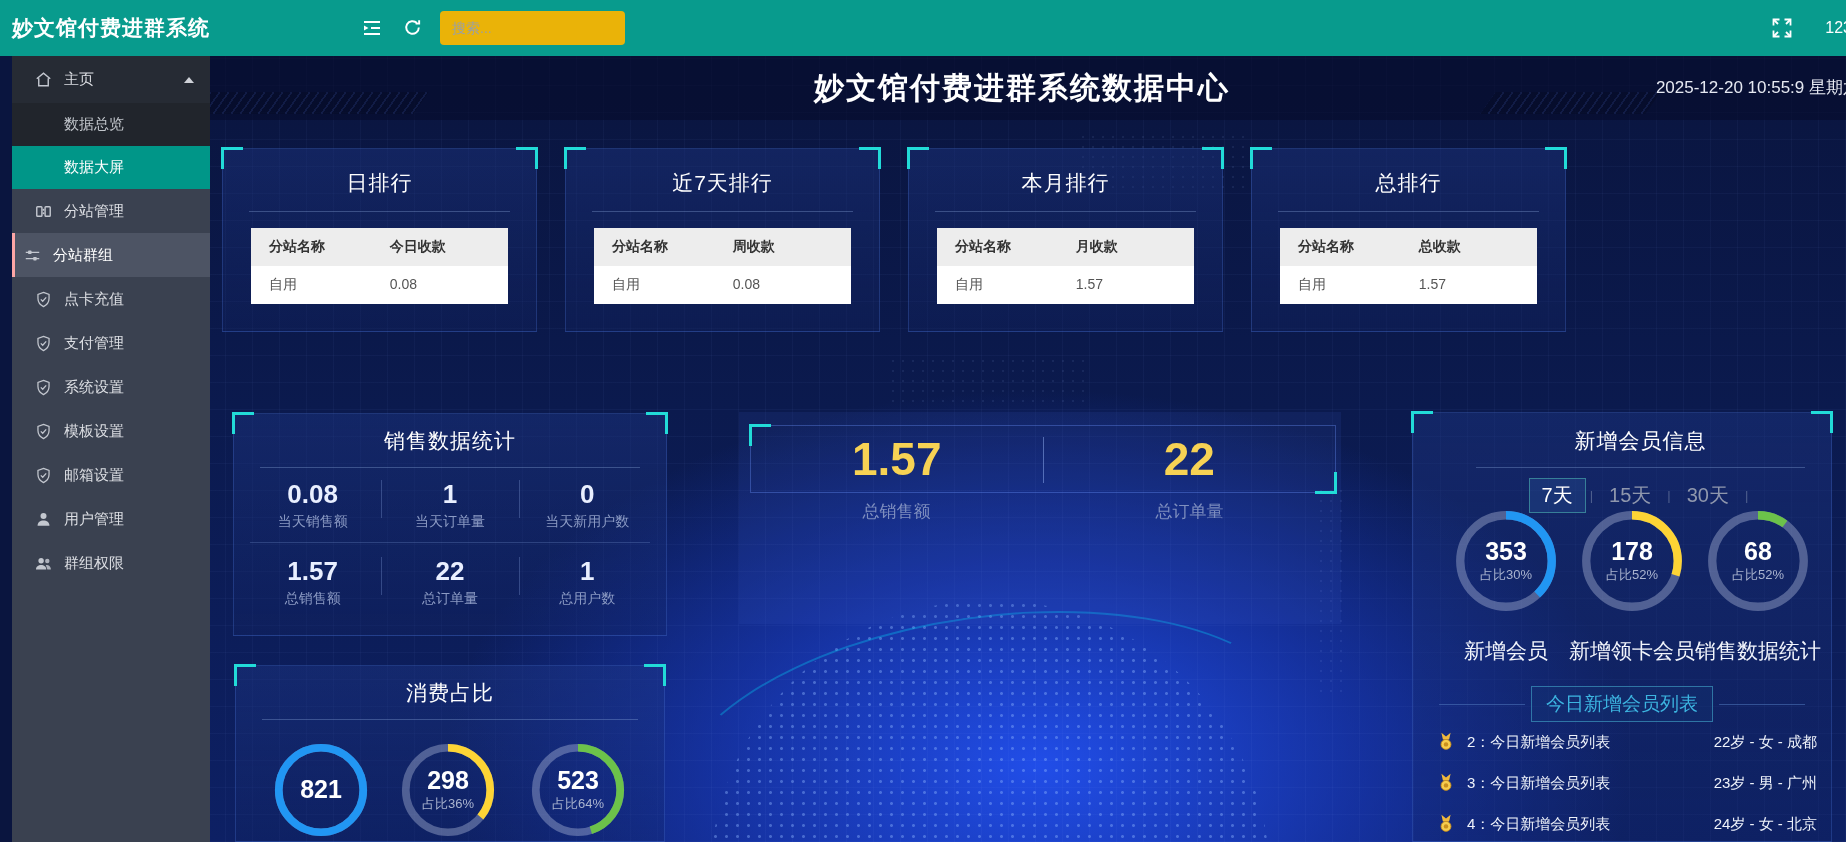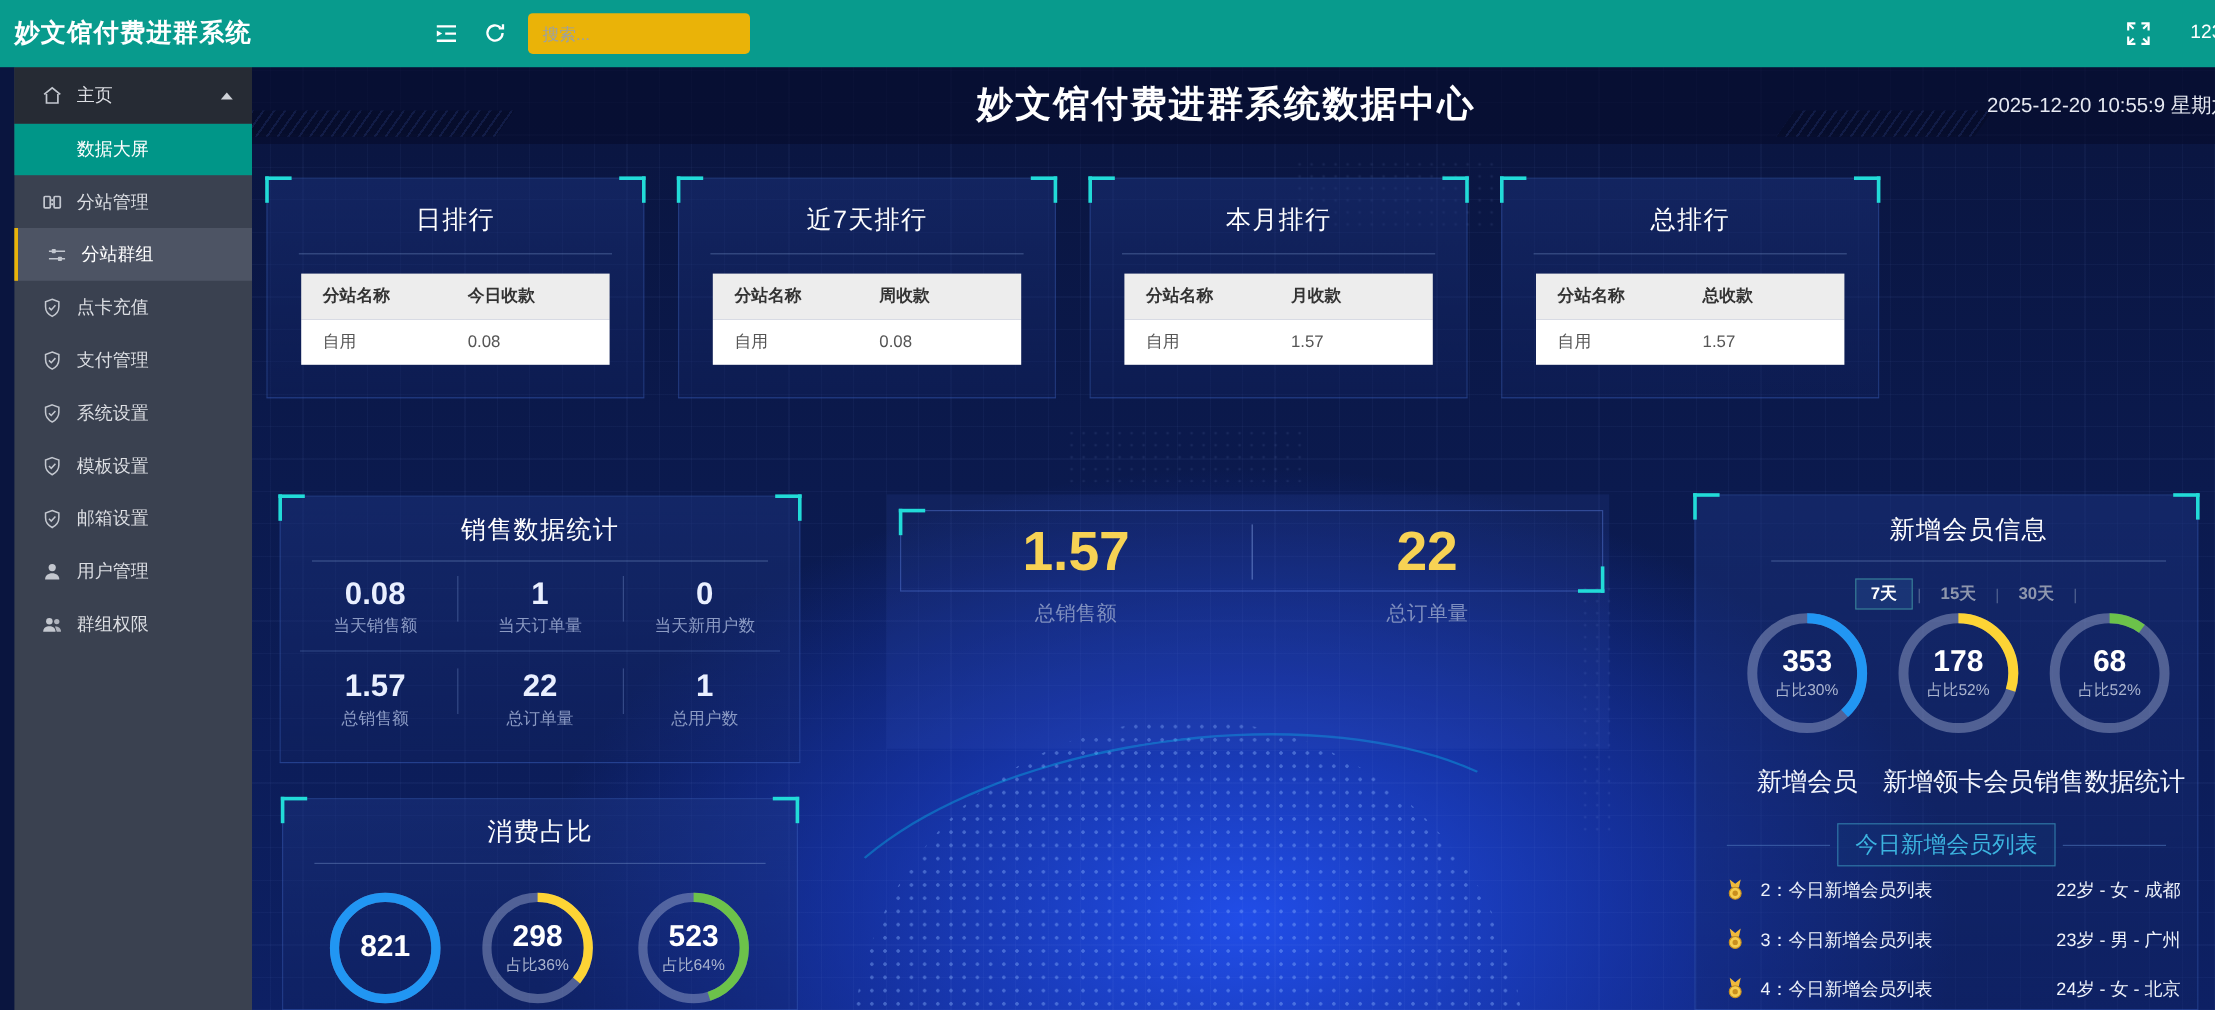--- a/index.html
+++ b/index.html
@@ -23,21 +23,21 @@
   
   .sidebar { position:absolute; left:12px; top:56px; width:198px; height:786px; background:#3a4150; z-index:30; }
   .side-item { position:relative; display:flex; align-items:center; height:44px; padding-left:22px; color:#dcdee3; font-size:15px; cursor:pointer; }
   .side-item .mi { width:19px; height:19px; margin-right:11px; color:#c3c7cf; flex:0 0 auto; }
   .side-item .mi svg { width:100%; height:100%; }
   .item-home { height:47px; background:#262b34; }
   .chev-up { position:absolute; right:16px; width:0; height:0; border-left:5px solid transparent; border-right:5px solid transparent; border-bottom:6px solid #cfd2d8; }
   .submenu { background:#21252c; }
   .sub-item { display:flex; align-items:center; height:43px; padding-left:52px; color:#c2c6cc; font-size:15px; cursor:pointer; }
   .sub-active { background:#009688; color:#fff; }
-  .item-selected { background:#4d5464; border-left:3px solid #eab308; padding-left:23px; color:#fff;text-align:center; }
+  .item-selected { background:#4d5464; border-left:3px solid #fca5a5; padding-left:8px; color:#fff;text-align:center; }
 
   
   .main { position:absolute; left:198px; top:56px; width:1648px; height:786px; overflow:hidden;
     background:linear-gradient(180deg,#0a153f 0%,#0b1a4e 45%,#0d2064 100%); }
   .glow { position:absolute; left:240px; top:330px; width:1200px; height:760px; border-radius:50%;
     background:radial-gradient(ellipse at 50% 50%, rgba(34,80,240,0.95) 0%, rgba(28,64,210,0.55) 38%, rgba(20,45,150,0) 70%); }
   .globe-dots { position:absolute; left:512px; top:544px; width:560px; height:560px; border-radius:50%;
     background-image:radial-gradient(rgba(140,180,255,0.55) 1.2px, transparent 1.7px); background-size:11px 11px; opacity:.75; }
   .globe-ring { position:absolute; left:470px; top:560px; width:640px; height:300px; border-radius:50%;
     border:2px solid transparent; border-top-color:rgba(0,225,255,0.30); transform:rotate(-8deg); }
@@ -92,21 +92,21 @@
   .total-value { font-size:46px; font-weight:bold; color:#f7d254; }
   .totals-vdiv { width:1px; height:46px; margin-top:11px; background:rgba(160,190,255,0.45); }
   .totals-labels { position:absolute; left:552px; top:444px; width:586px; display:flex; z-index:6; }
   .total-label { flex:1; text-align:center; color:#7f8fbf; font-size:17px; }
 
   
   .members-panel { left:1214px; top:356px; width:420px; height:430px;padding-left:37px; }
   .members-panel .p-title { margin-top:14px; }
   .members-panel .p-divider { margin-top:12px; }
   .tabs { display:flex; justify-content:center; align-items:center; margin-top:12px; height:30px; }
-  .tab { color:#8f97ad; font-size:14px; padding:3px 12px; cursor:pointer;font-weight:bold; }
+  .tab { color:#8f97ad; font-size:20px; padding:3px 12px; cursor:pointer; }
   .tab-active { color:#fff; border:1px solid rgba(80,190,180,0.55); background:rgba(40,80,150,0.35); }
   .tab-sep { color:rgba(120,135,170,0.6); margin:0 4px; font-size:13px; }
   .donut { position:absolute; width:104px; height:104px; }
   .donut svg { width:100%; height:100%; }
   .donut .base { fill:none; stroke:rgba(186,198,226,0.38); stroke-width:8; }
   .donut .arc { fill:none; stroke-width:8; }
   .donut-center { position:absolute; left:0; top:0; width:100%; height:100%; display:flex; flex-direction:column; align-items:center; justify-content:center; }
   .donut-value { color:#fff; font-size:25px; font-weight:bold; line-height:1.05; }
   .donut-sub { color:#aab4cf; font-size:13px; margin-top:2px; }
   .donut-label { position:absolute; width:140px; text-align:center; color:#f2f5fc; font-size:21px; }
@@ -157,20 +157,23 @@
 
   <div class="sidebar">
     <div class="side-item item-home">
       <span class="mi"><svg viewBox="0 0 24 24" fill="none" stroke="currentColor" stroke-width="1.8">
             <path d="M3.5 11L12 4l8.5 7M6 10.5V20h12v-9.5"></path>
           </svg></span>
       <span>主页</span>
       <span class="chev-up"></span>
     </div>
     <div class="submenu">
+      <div class="sub-item">
+        <span>数据总览</span>
+      </div>
       <div class="sub-item sub-active">
         <span>数据大屏</span>
       </div>
     </div>
     <div class="side-item">
       <span class="mi"><svg viewBox="0 0 24 24" fill="none" stroke="currentColor" stroke-width="1.8">
             <rect x="3.5" y="6" width="6.5" height="12" rx="1"></rect>
             <rect x="14" y="6" width="6.5" height="12" rx="1"></rect>
             <path d="M12 9.8v.2M12 14v.2" stroke-width="2.4" stroke-linecap="round"></path>
           </svg></span>

